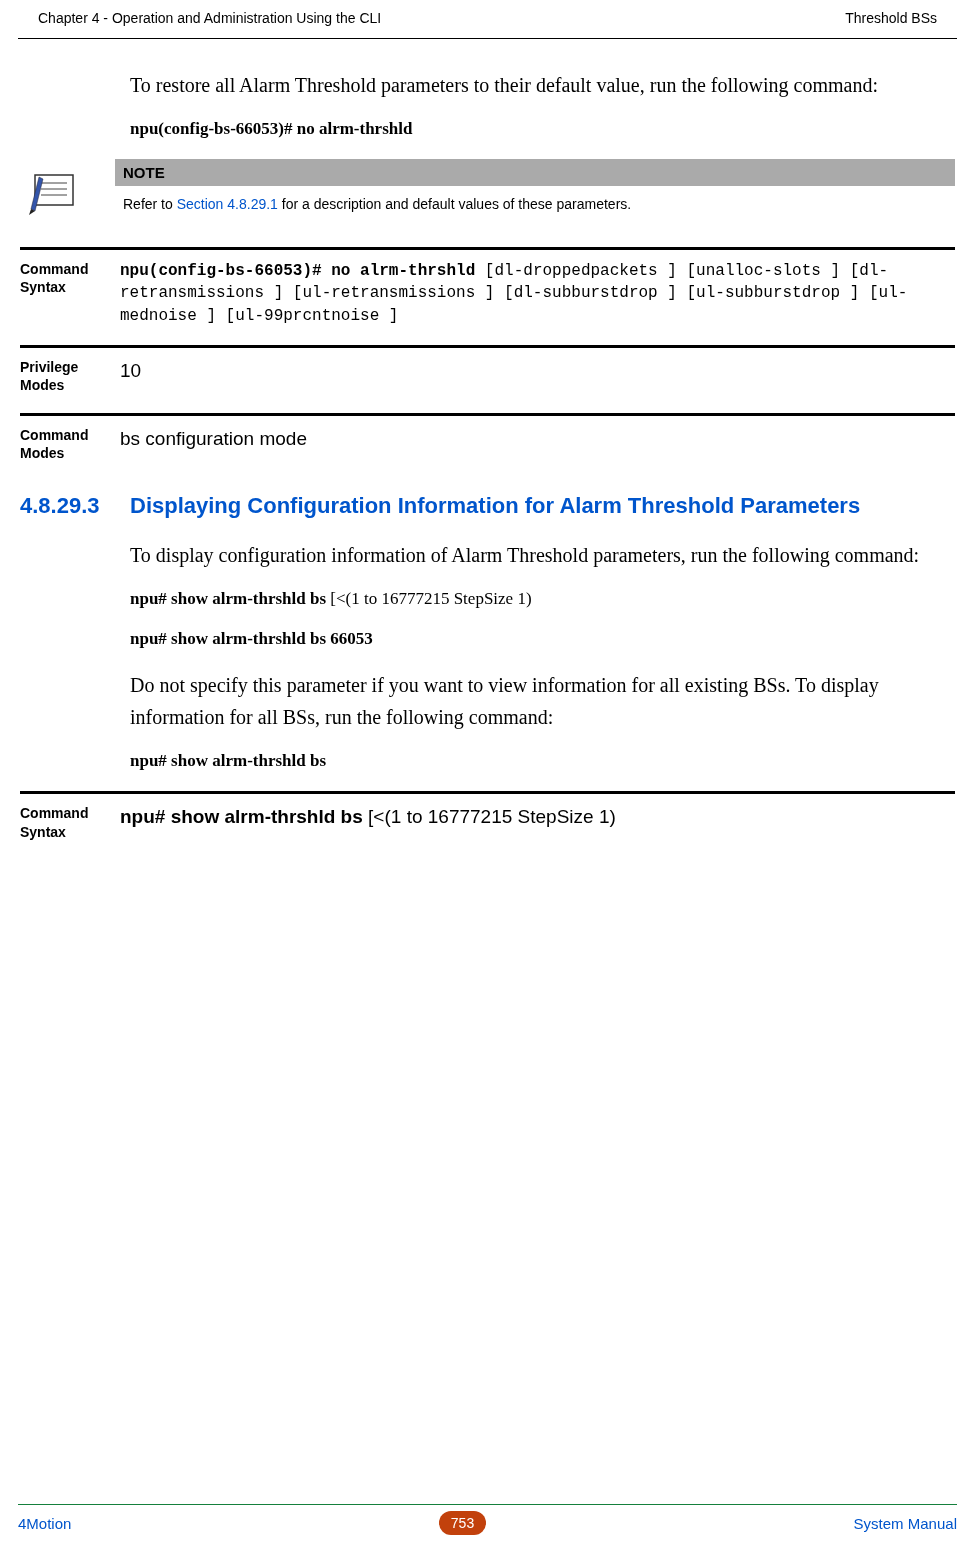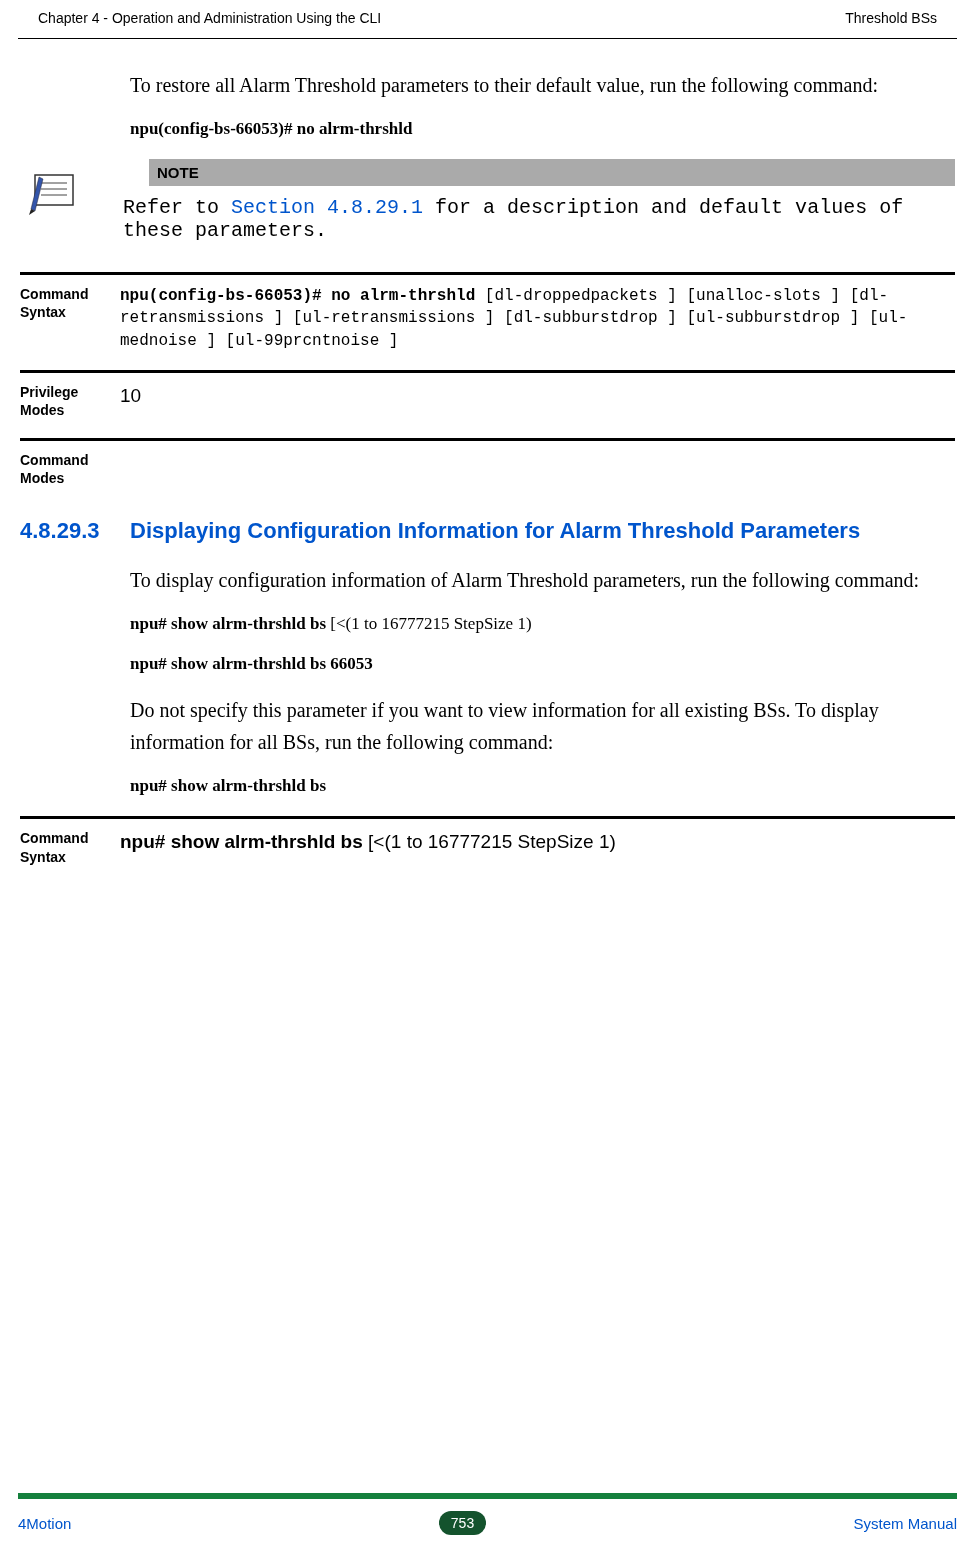--- a/index.html
+++ b/index.html
@@ -55,25 +55,24 @@
     }
     .note-content {
       flex: 1;
     }
     .note-header {
       background: #aaa;
       font-family: Arial, Helvetica, sans-serif;
       font-weight: bold;
       font-size: 15px;
       padding: 5px 8px;
-      margin-left: 34px;
     }
     .note-text {
-      font-family: Liberation Mono, monospace;
-      font-size: 20px;
+      font-family: Liberation Sans, sans-serif;
+      font-size: 14px;
       padding: 10px 8px 0 8px;
     }
     .section-link {
       color: #0055cc;
     }
     .entry-row {
       margin: 18px 0 18px -110px;
       border-top: 3px solid #000;
       padding-top: 10px;
       display: flex;
@@ -118,36 +117,36 @@
       font-weight: bold;
       font-size: 22px;
       color: #0055cc;
       line-height: 1.25;
     }
     .footer {
       position: absolute;
       bottom: 10px;
       left: 18px;
       right: 18px;
-      border-top: 6px solid #15803d;
+      border-top: 1px solid #15803d;
       display: flex;
       justify-content: space-between;
       align-items: center;
-      padding-top: 12px;
+      padding-top: 6px;
       font-family: Arial, Helvetica, sans-serif;
       font-size: 15px;
     }
     .footer-left {
       color: #0055cc;
     }
     .footer-right {
       color: #0055cc;
     }
     .page-num {
-      background: #14532d;
+      background: #c2410c;
       color: #fff;
       border-radius: 14px;
       padding: 4px 12px;
       font-size: 14px;
       font-family: Arial, Helvetica, sans-serif;
     }
   </style>
 </head>
 <body>
 
@@ -187,20 +186,21 @@
     </div>
   </div>
 
   <div class="entry-row">
     <div class="entry-label">Privilege Modes</div>
     <div class="entry-value entry-value-sans">10</div>
   </div>
 
   <div class="entry-row">
     <div class="entry-label">Command Modes</div>
+    <div class="entry-value entry-value-sans">bs configuration mode</div>
   </div>
 
   <div class="section-heading-row">
     <div class="section-num">4.8.29.3</div>
     <div class="section-title">Displaying Configuration Information for Alarm Threshold Parameters</div>
   </div>
 
   <p class="body-text">To display configuration information of Alarm Threshold parameters, run the following command:</p>
   <p class="cmd-bold">
     <span>npu# show alrm-thrshld bs</span><span style="font-weight:normal"> [&lt;(1 to 16777215 StepSize 1)</span>

